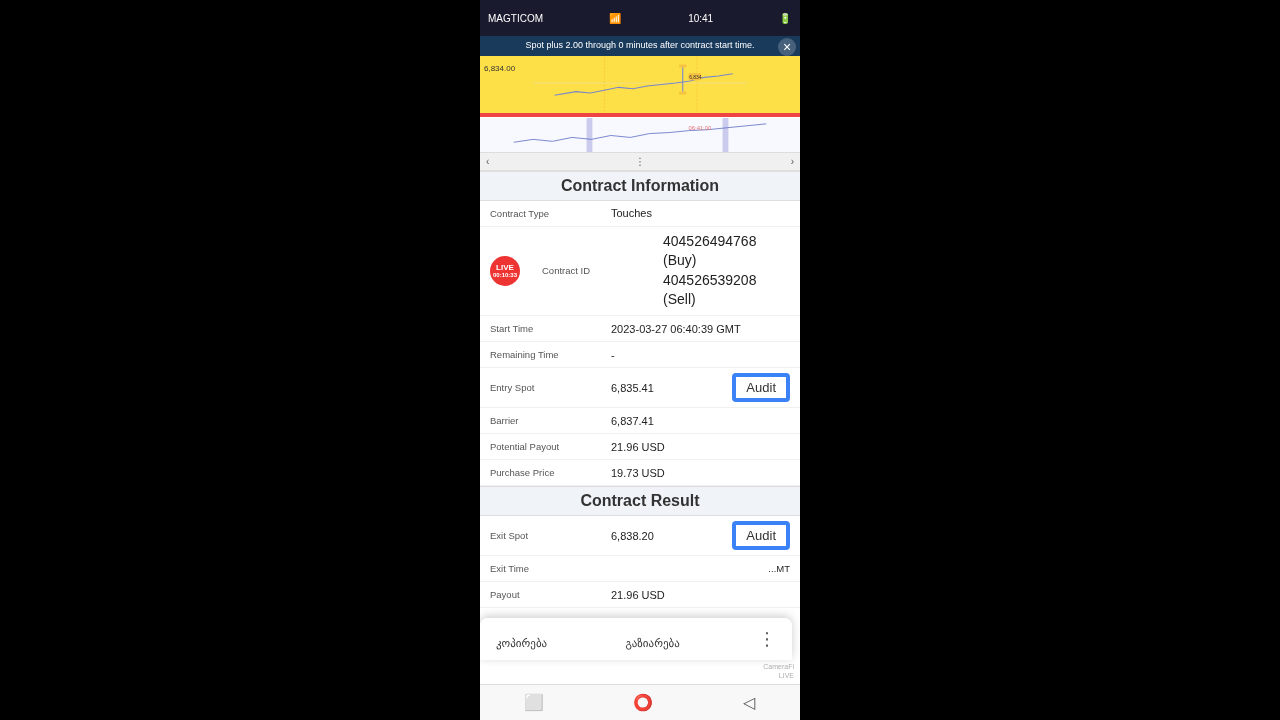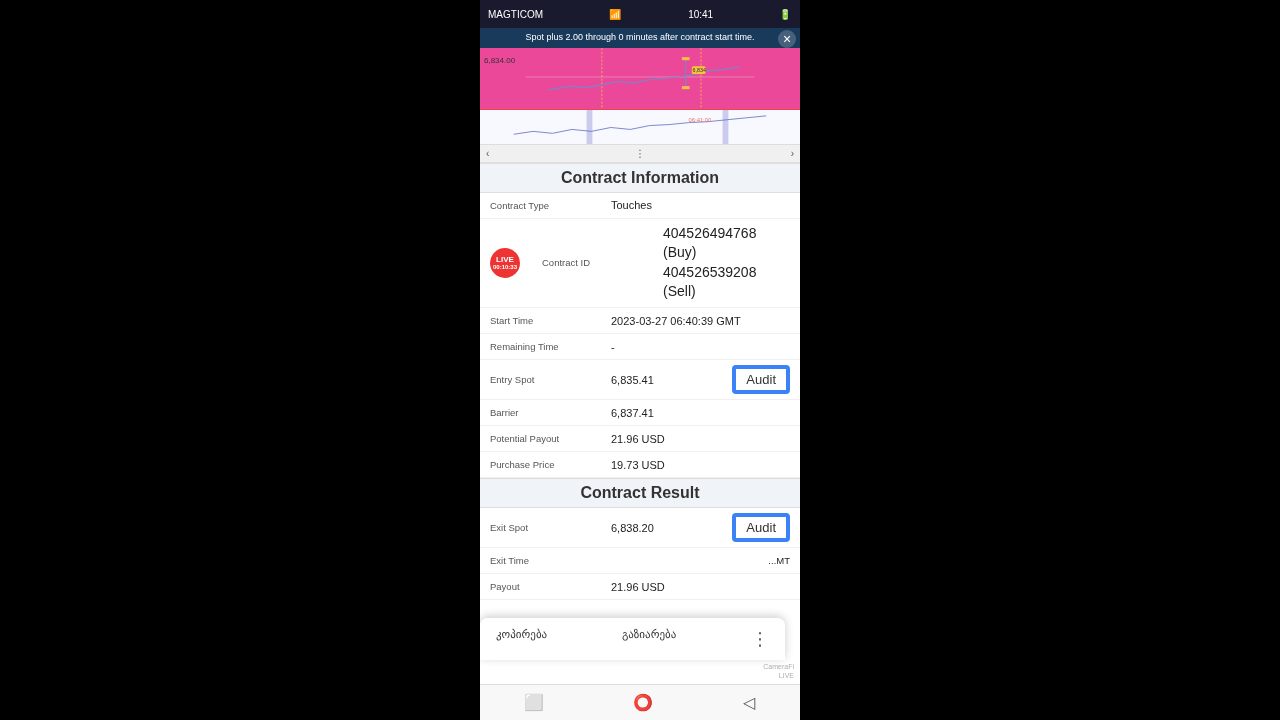--- a/index.html
+++ b/index.html
@@ -23,21 +23,21 @@
     }
     
     .status-bar {
       background: #1a1a2e;
       color: #fff;
       font-size: 10px;
       padding: 3px 8px;
       display: flex;
       justify-content: space-between;
       align-items: center;
-      height: 28px;
+      height: 36px;
     }
     
     .chart-area {
       background: #fff;
       border-bottom: 1px solid #e0e0e0;
       padding: 0;
       position: relative;
     }
     .chart-notice {
       background: #1a3a5c;
@@ -57,23 +57,23 @@
       background: rgba(255,255,255,0.2);
       border-radius: 50%;
       width: 18px;
       height: 18px;
       display: flex;
       align-items: center;
       justify-content: center;
     }
     .chart-main {
       height: 62px;
-      background: #ec4899;
+      background: #fde047;
       position: relative;
-      border-bottom: 1px solid #ef4444;
+      border-bottom: 5px solid #ef4444;
     }
     .chart-price-label {
       position: absolute;
       left: 4px;
       top: 8px;
       font-size: 8px;
       color: #333;
     }
     .chart-time-labels {
       display: flex;
@@ -162,26 +162,26 @@
       margin-right: 6px;
       flex-shrink: 0;
     }
     .live-badge .live-text { font-size: 8px; font-weight: bold; }
     .live-badge .live-time { font-size: 6px; }
     
     .popup-overlay {
       position: absolute;
       bottom: 60px;
       left: 0;
-      right: 15px;
+      right: 8px;
       background: rgba(255,255,255,0.97);
       border-radius: 8px 8px 0 0;
       padding: 10px 16px;
       display: flex;
-      align-items: flex-start;
+      align-items: flex-end;
       justify-content: space-between;
       box-shadow: 0 -2px 10px rgba(0,0,0,0.2);
       z-index: 10;
     }
     .popup-text {
       font-size: 11px;
       color: #333;
     }
     .popup-icon {
       font-size: 18px;

